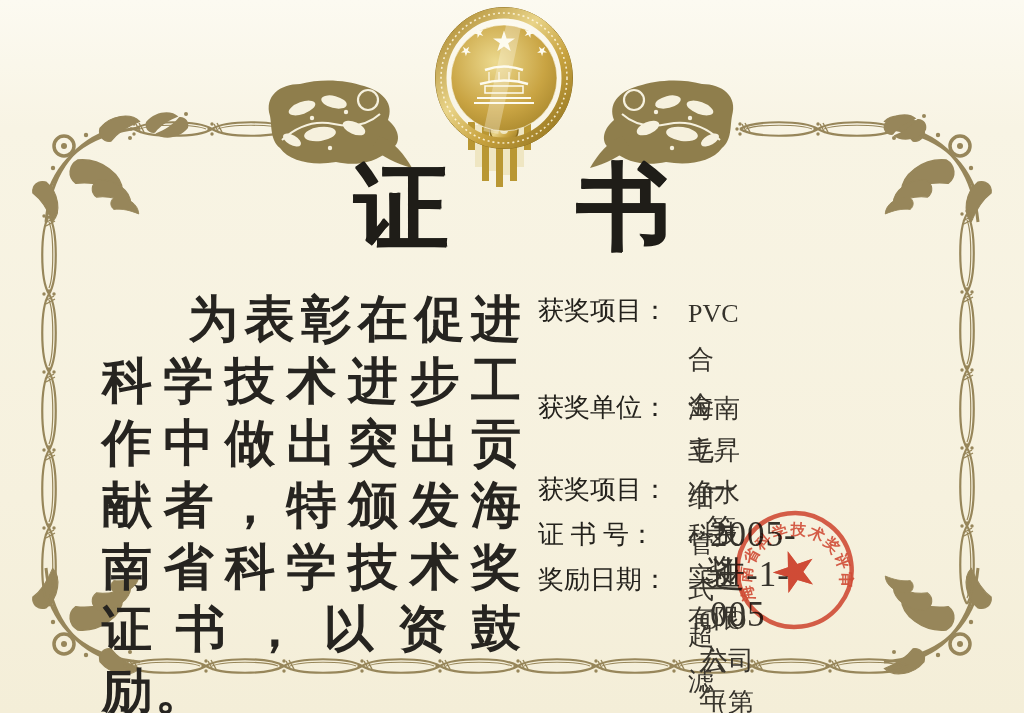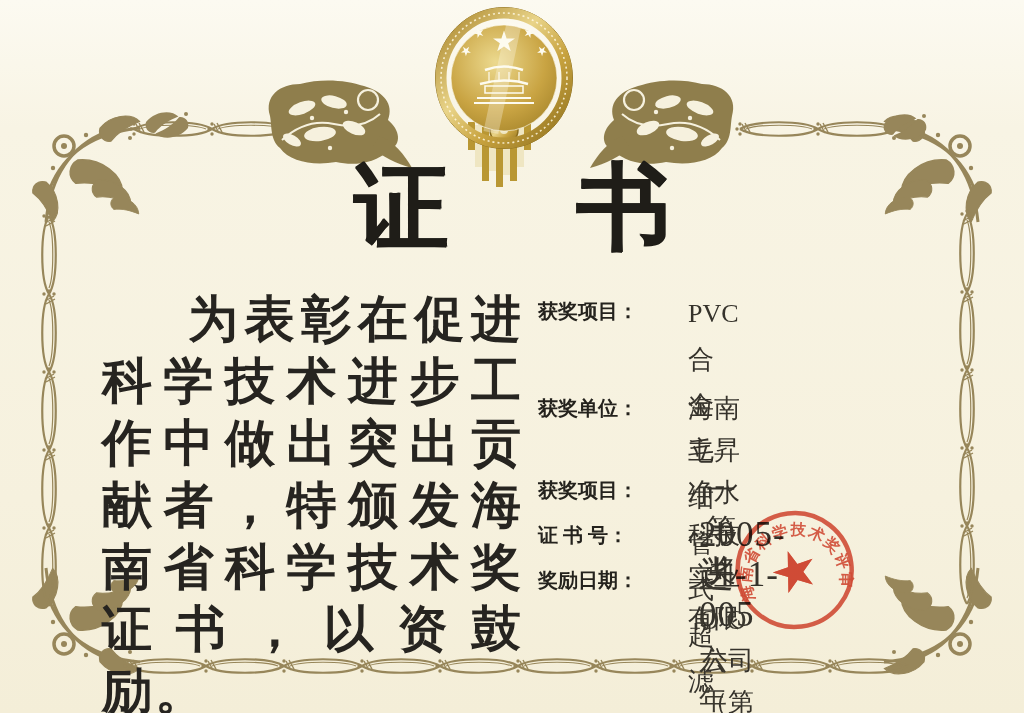--- a/index.html
+++ b/index.html
@@ -17,23 +17,23 @@
   }
   .body-text{
     position:absolute;left:102px;top:288px;width:422px;
     font-size:50px;font-weight:700;color:#262420;
     line-height:62px;letter-spacing:3px;
     text-align:justify;text-indent:86px;
   }
   .fields{position:absolute;left:0;top:0;}
   .row{position:absolute;left:538px;display:flex;align-items:flex-start;}
   .row-1{top:291px;} .row-2{top:388px;} .row-3{top:470px;}
-  .row-4{top:515px;} .row-5{top:560px;}
+  .row-4{top:515px;gap:11px;} .row-5{top:560px;}
   .flabel{
-    flex:0 0 150px;font-size:20px;font-weight:700;color:#24221d;
+    flex:0 0 150px;font-size:26px;font-weight:400;color:#24221d;
     white-space:nowrap;line-height:40px;
   }
   .fvalue{font-size:26px;font-weight:400;color:#35322b;line-height:46px;}
   .fvalue .l2{display:block;padding-left:14px;}
   .row-2 .fvalue{line-height:42px;}
   .row-3 .fvalue{padding-left:18px;font-size:30px;line-height:40px;}
   .row-4 .fvalue{padding-left:11px;font-size:35px;letter-spacing:1px;line-height:40px;}
   .row-5 .fvalue{padding-left:11px;font-size:28px;letter-spacing:7px;line-height:40px;color:#3b382f;}
   .seal{
     position:absolute;left:720px;top:498px;

